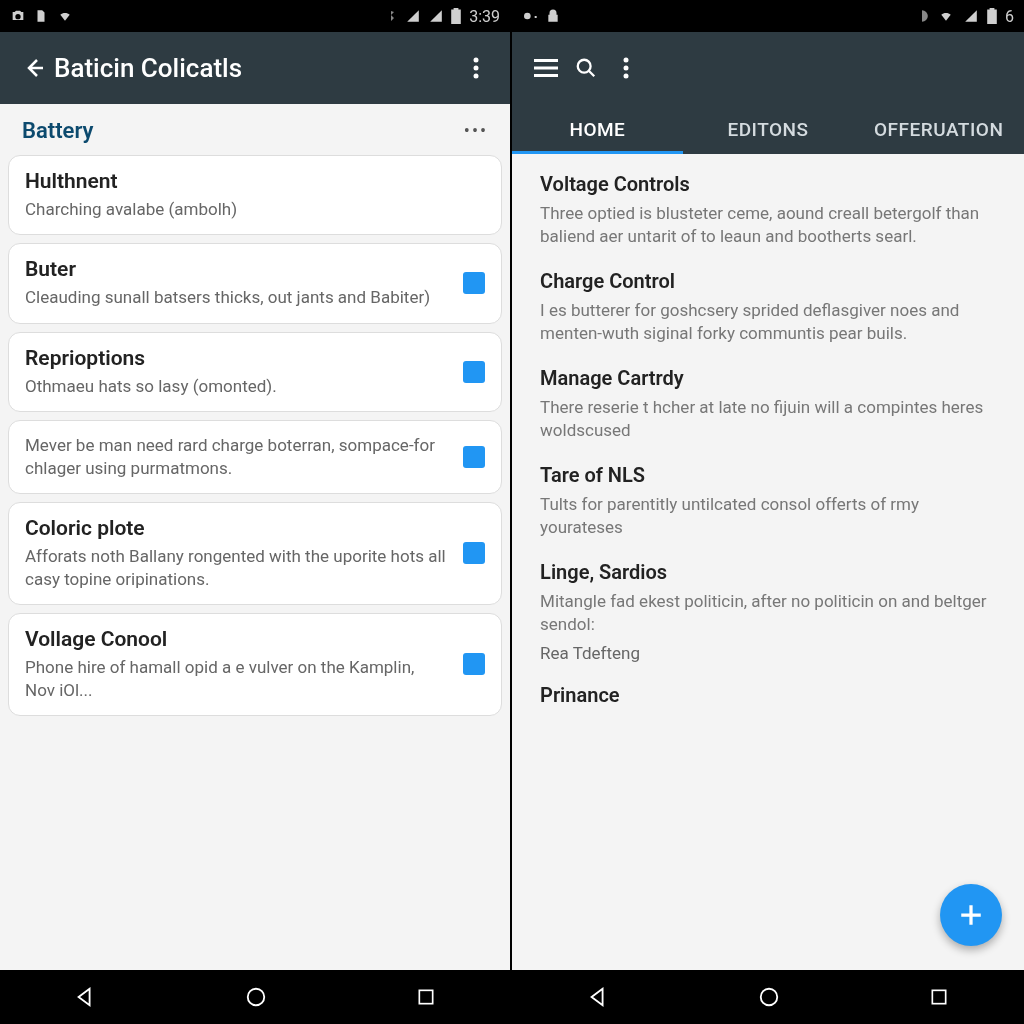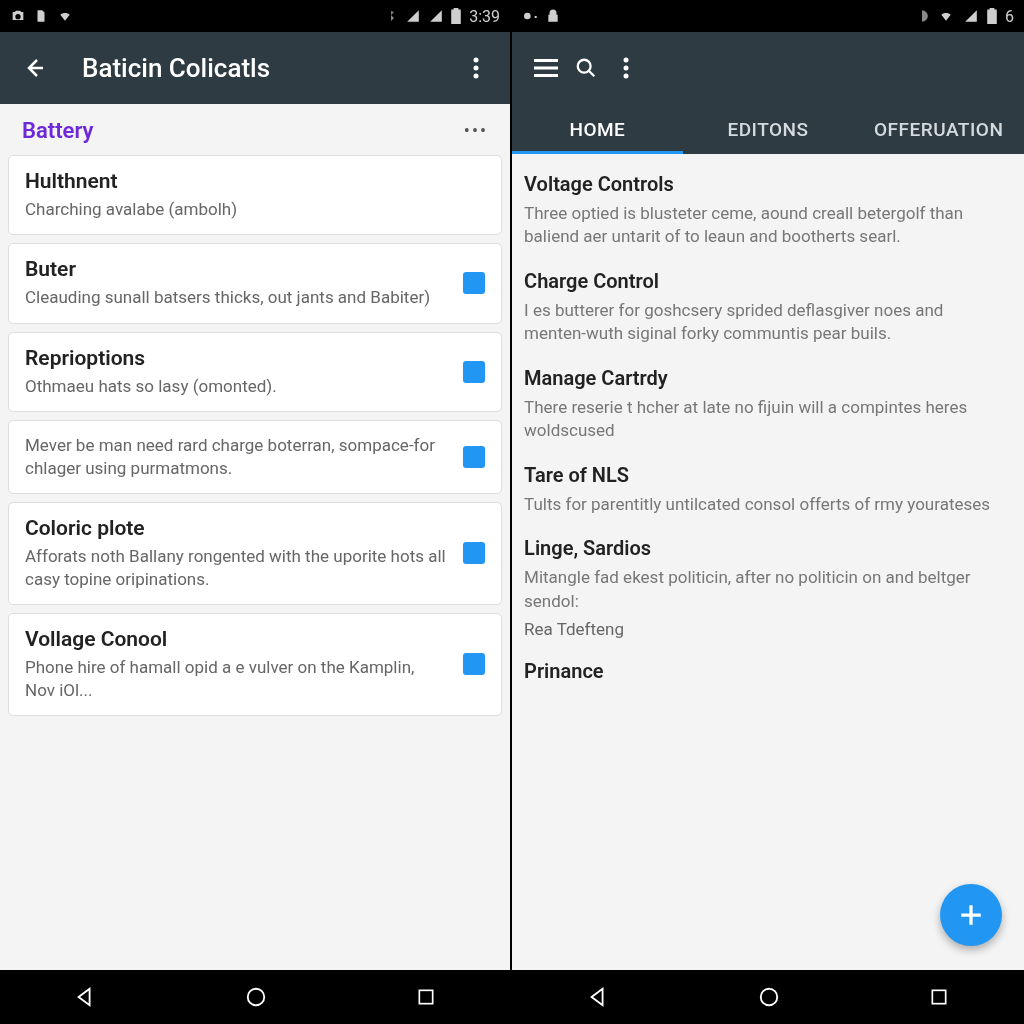--- a/index.html
+++ b/index.html
@@ -8,46 +8,46 @@
 .phone { width:556px; height:1024px; background:#f4f4f4; display:flex; flex-direction:column; position:relative; }
 .phone.left { border-right:2px solid #000; }
 
 
 .status { height:32px; background:#000; color:#cfcfcf; display:flex; align-items:center; justify-content:space-between; padding:0 10px; font-size:16px; }
 .status-left, .status-right { display:flex; align-items:center; gap:8px; }
 .status-right svg, .status-left svg { display:block; }
 
 
 .appbar { background:#2e3b42; color:#fff; display:flex; align-items:center; height:72px; padding:0 14px; }
-.appbar .title { font-size:26px; font-weight:500; margin-left:28px; flex:1; }
+.appbar .title { font-size:26px; font-weight:500; flex:1; }
 .appbar .icon-btn { width:40px; height:40px; display:flex; align-items:center; justify-content:center; }
 
 
 .tabs { background:#2e3b42; display:flex; height:50px; position:relative; }
 .tab { flex:1; display:flex; align-items:center; justify-content:center; color:#d4dbdf; font-size:19px; font-weight:500; letter-spacing:0.5px; }
 .tab.active { color:#fff; }
 .tab-indicator { position:absolute; bottom:0; left:0; width:33.33%; height:3px; background:#2196f3; }
 
 
 .body { flex:1; overflow:hidden; background:#f4f4f4; }
 
 
 .section-hdr { display:flex; align-items:center; justify-content:space-between; padding:14px 22px 12px; }
-.section-hdr .label { font-size:22px; font-weight:600; color:#6d28d9; }
+.section-hdr .label { font-size:22px; font-weight:600; color:#0c4a6e; }
 .section-hdr .dots { color:#555; font-size:18px; letter-spacing:2px; }
 
 .card-list { padding:0 8px; }
-.card { background:#fff; border:1px solid #ddd; border-radius:5px; margin-bottom:8px; padding:13px 16px 14px; display:flex; align-items:flex-start; position:relative; }
+.card { background:#fff; border:1px solid #ddd; border-radius:12px; margin-bottom:8px; padding:13px 16px 14px; display:flex; align-items:flex-start; position:relative; }
 .card-text { flex:1; padding-right:16px; }
 .card-title { font-size:21px; font-weight:600; color:#222; margin-bottom:5px; }
 .card-sub { font-size:17px; color:#666; line-height:1.32; }
 .check { width:22px; height:22px; background:#2196f3; border-radius:3px; align-self:center; flex-shrink:0; }
 
 
-.articles { padding:18px 20px 0 12px; }
+.articles { padding:18px 20px 0 28px; }
 .art { margin-bottom:20px; }
 .art-title { font-size:20px; font-weight:600; color:#222; margin-bottom:6px; }
 .art-body { font-size:17px; color:#777; line-height:1.38; }
 .art-extra { font-size:17px; color:#666; margin-top:6px; }
 
 
 .fab { position:absolute; right:22px; bottom:78px; width:62px; height:62px; border-radius:50%; background:#2196f3; display:flex; align-items:center; justify-content:center; color:#fff; font-size:34px; box-shadow:0 4px 8px rgba(0,0,0,0.3); }
 
 
 .navbar { height:54px; background:#000; display:flex; align-items:center; justify-content:space-around; }

